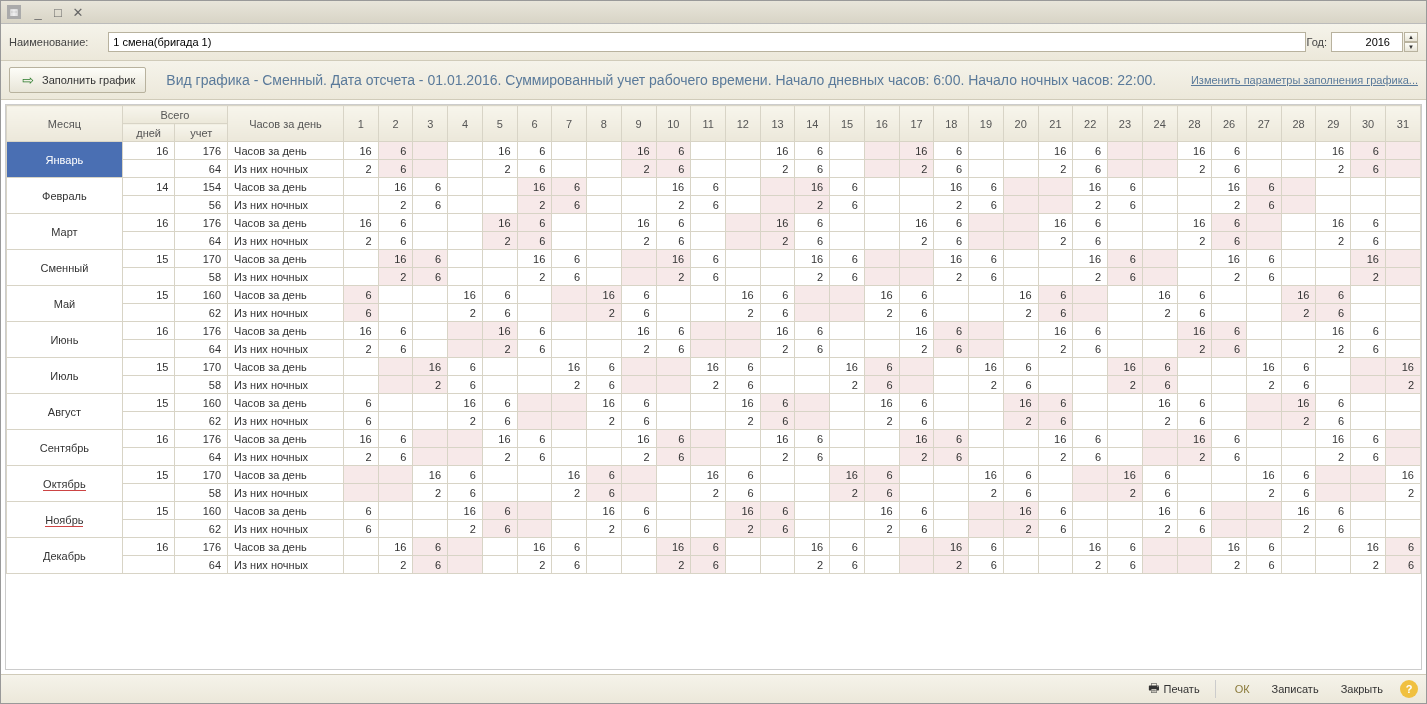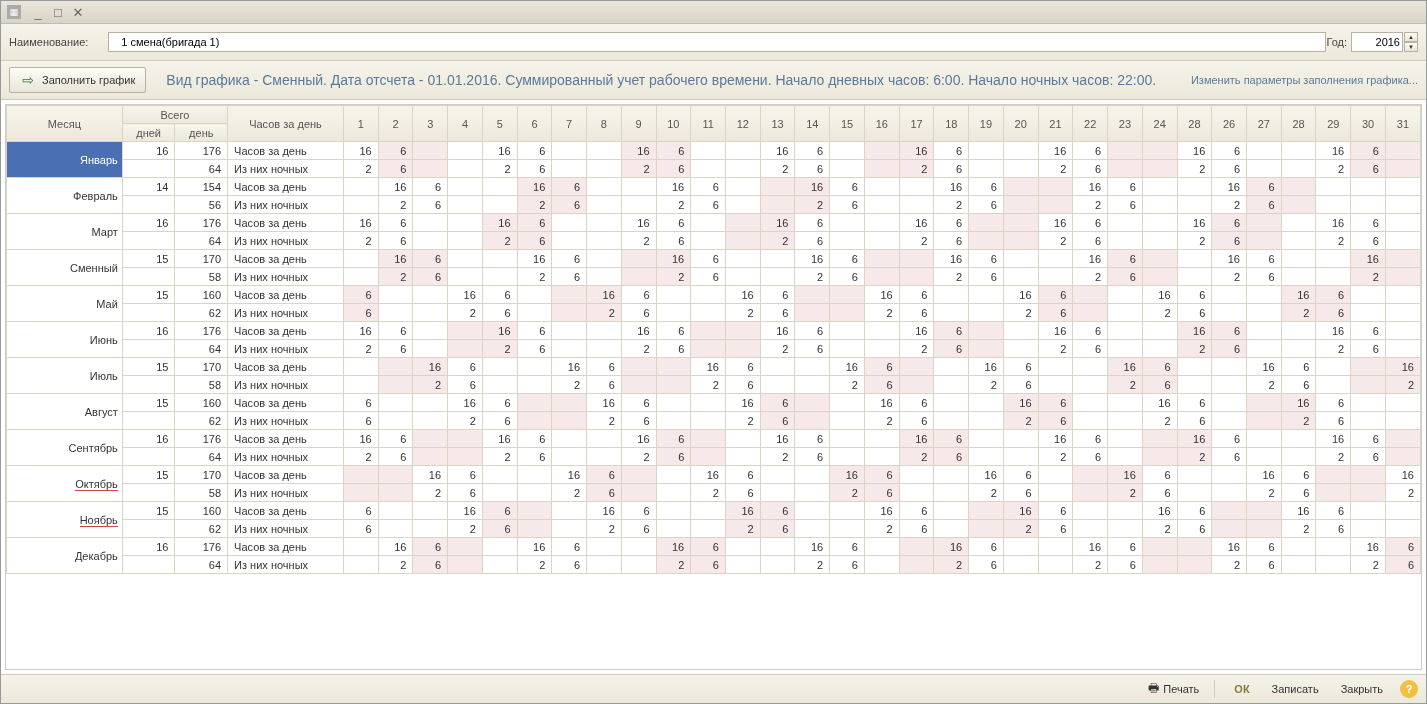--- a/index.html
+++ b/index.html
@@ -3,47 +3,47 @@
 <meta charset="utf-8">
 <style>
 html,body{margin:0;padding:0;font-family:Arial,sans-serif;font-size:11px;color:#333;background:#fff;overflow:hidden}
 .window{width:1427px;height:704px;display:flex;flex-direction:column;border:1px solid #999;box-sizing:border-box}
 .titlebar{height:22px;background:linear-gradient(#e8e5da,#d8d4c6);display:flex;align-items:center;padding:0 6px;border-bottom:1px solid #bbb;color:#555}
 .titlebar .icon{width:14px;height:14px;background:#aaa;margin-right:6px;display:flex;align-items:center;justify-content:center;font-size:9px;color:#fff}
 .titlebar .title{flex:1}
 .titlebar .ctrl{width:18px;height:14px;margin-left:2px;display:flex;align-items:center;justify-content:center;cursor:pointer;color:#666;font-size:13px}
 .toprow{height:28px;background:linear-gradient(#f5f3ea,#ece8da);display:flex;align-items:center;padding:4px 8px;border-bottom:1px solid #d0cbb9}
 .lbl{margin-right:20px;color:#444}
-.name-input{flex:1;height:18px;border:1px solid #b8b29e;background:#fff;padding:0 12px;font-size:11px}
+.name-input{flex:1;height:18px;border:1px solid #b8b29e;background:#fff;padding:0 4px;font-size:11px}
 .year-lbl{margin-right:4px}
-.year-box{width:46px;height:18px;border:1px solid #b8b29e;background:#fff;text-align:right;padding:0 2px;font-size:11px}
+.year-box{width:46px;height:18px;border:1px solid #b8b29e;background:#fff;text-align:right;padding:0 12px;font-size:11px}
 .spin{width:14px;height:20px;display:flex;flex-direction:column;margin-left:1px}
 .spin div{flex:1;border:1px solid #b8b29e;background:linear-gradient(#fdfdf8,#e8e5d8);font-size:6px;display:flex;align-items:center;justify-content:center;cursor:pointer}
 .row2{height:34px;background:linear-gradient(#f5f3ea,#ece8da);display:flex;align-items:center;padding:2px 8px;border-bottom:1px solid #d0cbb9}
 .fillbtn{display:flex;align-items:center;height:24px;padding:0 10px;border:1px solid #b8b29e;background:linear-gradient(#fdfdf8,#e8e5d8);cursor:pointer;border-radius:2px}
 .fillbtn .ic{width:16px;height:16px;margin-right:6px;display:flex;align-items:center;justify-content:center;color:#2a7a2a;font-size:14px}
 .info{margin-left:20px;color:#5a7a9a;font-size:14px;flex:1}
-.link{color:#5a7a9a;cursor:pointer;text-align:right;margin-left:20px;line-height:13px}
+.link{color:#5a7a9a;text-decoration:underline;cursor:pointer;text-align:right;margin-left:20px;line-height:13px}
 .gridwrap{flex:1;overflow:auto;background:#fff;margin:4px;border:1px solid #ccc}
 table{border-collapse:collapse;width:100%;table-layout:fixed}
 th,td{border:1px solid #d8d4c6;padding:2px 4px;height:18px;box-sizing:border-box;text-align:center;font-size:11px;overflow:hidden;white-space:nowrap}
 th{background:linear-gradient(#f7f5ec,#ece8da);font-weight:normal;color:#555}
 .month-col{width:110px}
 .days-col,.hours-col{width:50px}
 .label-col{width:110px}
 .day-col{width:33px}
-td.month{text-align:right;background:#fff}
+td.month{text-align:center;background:#fff}
 td.num{text-align:right;padding-right:6px}
 td.rowlbl{text-align:left;padding-left:6px}
 td.pink{background:#f7e9e9}
 td.sel{background:#4a6fb3;color:#fff}
 .underline{border-bottom:1px solid #c44}
 .footer{height:28px;background:linear-gradient(#f5f3ea,#ece8da);border-top:1px solid #d0cbb9;display:flex;align-items:center;justify-content:flex-end;padding:0 8px}
 .fbtn{height:20px;padding:0 8px;margin-left:4px;border:1px solid transparent;cursor:pointer;display:flex;align-items:center;border-radius:2px}
-.fbtn.primary{font-weight:bold;color:#8a7a3a}
+.fbtn.primary{font-weight:normal;color:#8a7a3a}
 .fbtn .ic{margin-right:4px;font-size:12px}
 .help{width:18px;height:18px;border-radius:50%;background:#f0c040;color:#fff;display:flex;align-items:center;justify-content:center;margin-left:8px;font-weight:bold;cursor:pointer}
 .sep{width:1px;height:18px;background:#ccc;margin:0 6px}
 </style>
 </head>
 <body>
 
 <div class="window">
   <div class="titlebar">
     <div class="icon">▦</div>
@@ -143,21 +143,21 @@
             <th rowspan="2">28</th>
             <th rowspan="2">26</th>
             <th rowspan="2">27</th>
             <th rowspan="2">28</th>
             <th rowspan="2">29</th>
             <th rowspan="2">30</th>
             <th rowspan="2">31</th>
           </tr>
           <tr>
             <th>дней</th>
-            <th>день</th>
+            <th>учет</th>
           </tr>
         </thead>
       <tbody id="tbody">
           <tr>
             <td rowspan="2" class="month sel">Январь</td>
             <td class="num">16</td>
             <td class="num">176</td>
             <td class="rowlbl">Часов за день</td>
             <td class="num">16</td>
             <td class="num pink">6</td>

